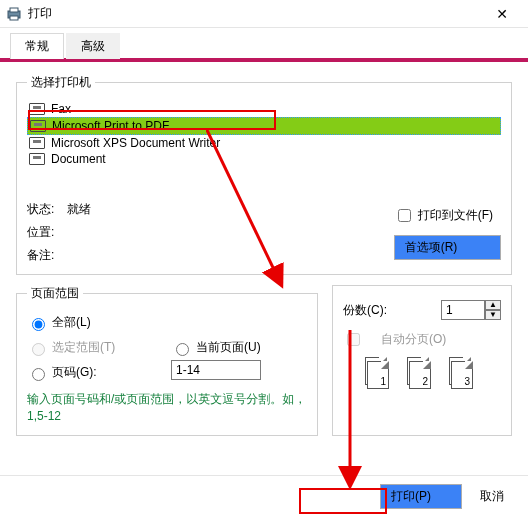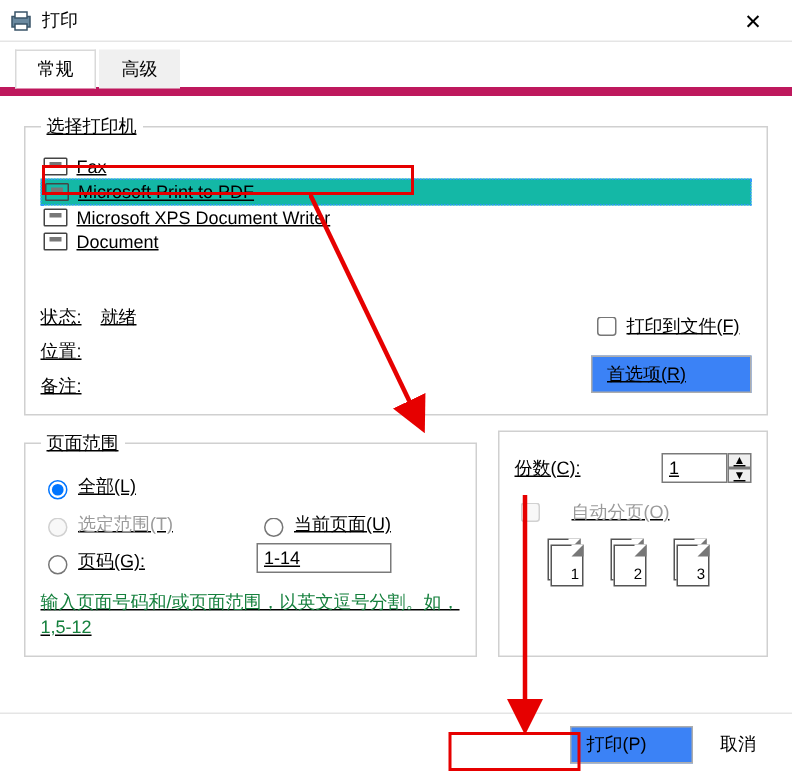--- a/index.html
+++ b/index.html
@@ -1,31 +1,31 @@
 <!DOCTYPE html>
 <html><head>
 <meta charset="utf-8">
 <style>
   * { box-sizing: border-box; font-family: "Microsoft YaHei", "Segoe UI", Tahoma, sans-serif; font-size: 12px; }
   body { margin: 0; background: #fff; width: 528px; height: 519px; position: relative; overflow: hidden; }
   .titlebar { display: flex; align-items: center; height: 28px; padding: 0 6px; border-bottom: 1px solid #e5e5e5; }
   .titlebar .icon { width: 16px; height: 16px; margin-right: 6px; display: inline-flex; align-items: center; justify-content: center; }
   .titlebar .title { flex: 1; }
   .titlebar .close { width: 40px; height: 28px; display: flex; align-items: center; justify-content: center; font-size: 14px; cursor: default; }
-  .tabrow { display: flex; align-items: flex-end; padding: 4px 18px 0 10px; border-bottom: 6px solid #be185d; }
+  .tabrow { display: flex; align-items: flex-end; padding: 4px 18px 0 10px; border-bottom: 4px solid #be185d; }
   .tab { padding: 4px 14px; border: 1px solid transparent; border-bottom: none; margin-right: 2px; position: relative; top: 1px; background: #f0f0f0; cursor: default; }
   .tab.active { background: #fff; border-color: #d9d9d9; }
-  .pane { padding: 12px 16px 8px 16px; text-decoration: underline; }
+  .pane { padding: 12px 16px 8px 16px; }
   fieldset { border: 1px solid #d0d0d0; margin: 0 0 10px 0; padding: 8px 10px 10px 10px; }
   legend { padding: 0 4px; }
   .printer-list { margin: 2px 0 6px 0; }
   .printer-item { display: flex; align-items: center; padding: 1px 2px; gap: 6px; white-space: nowrap; }
   .printer-item .picon { width: 16px; height: 12px; border: 1px solid #444; border-radius: 1px; position: relative; }
   .printer-item .picon::after { content:""; position:absolute; left:3px; right:3px; top:2px; height:3px; background:#777; }
-  .printer-item.selected { background: #14b8a6; border: 1px dotted #3399ff; }
+  .printer-item.selected { background: #84cc16; border: 1px dotted #3399ff; }
   .hlrect1 { position:absolute; left:28px; top:110px; width:248px; height:20px; border:2px solid #e60000; pointer-events:none; }
   .statusgrid { display: grid; grid-template-columns: 40px 1fr auto; row-gap: 6px; align-items: center; margin-top: 34px; }
   .chkline { display: flex; align-items: center; gap: 4px; justify-self: start; margin-right: 8px; }
   .btn { background: #3b82f6; border: 1px solid #adadad; padding: 3px 10px; min-width: 100px; cursor: default; }
   .rightbtns { display: flex; flex-direction: column; gap: 6px; justify-self: end; }
   .lower { display: flex; gap: 14px; }
   fieldset.range { flex: 1; min-width: 0; }
   fieldset.copies { width: 180px; }
   .radioline { display: flex; align-items: center; gap: 4px; margin: 4px 0; }
   .radiogrid { display: grid; grid-template-columns: 1fr 1fr; column-gap: 8px; }

